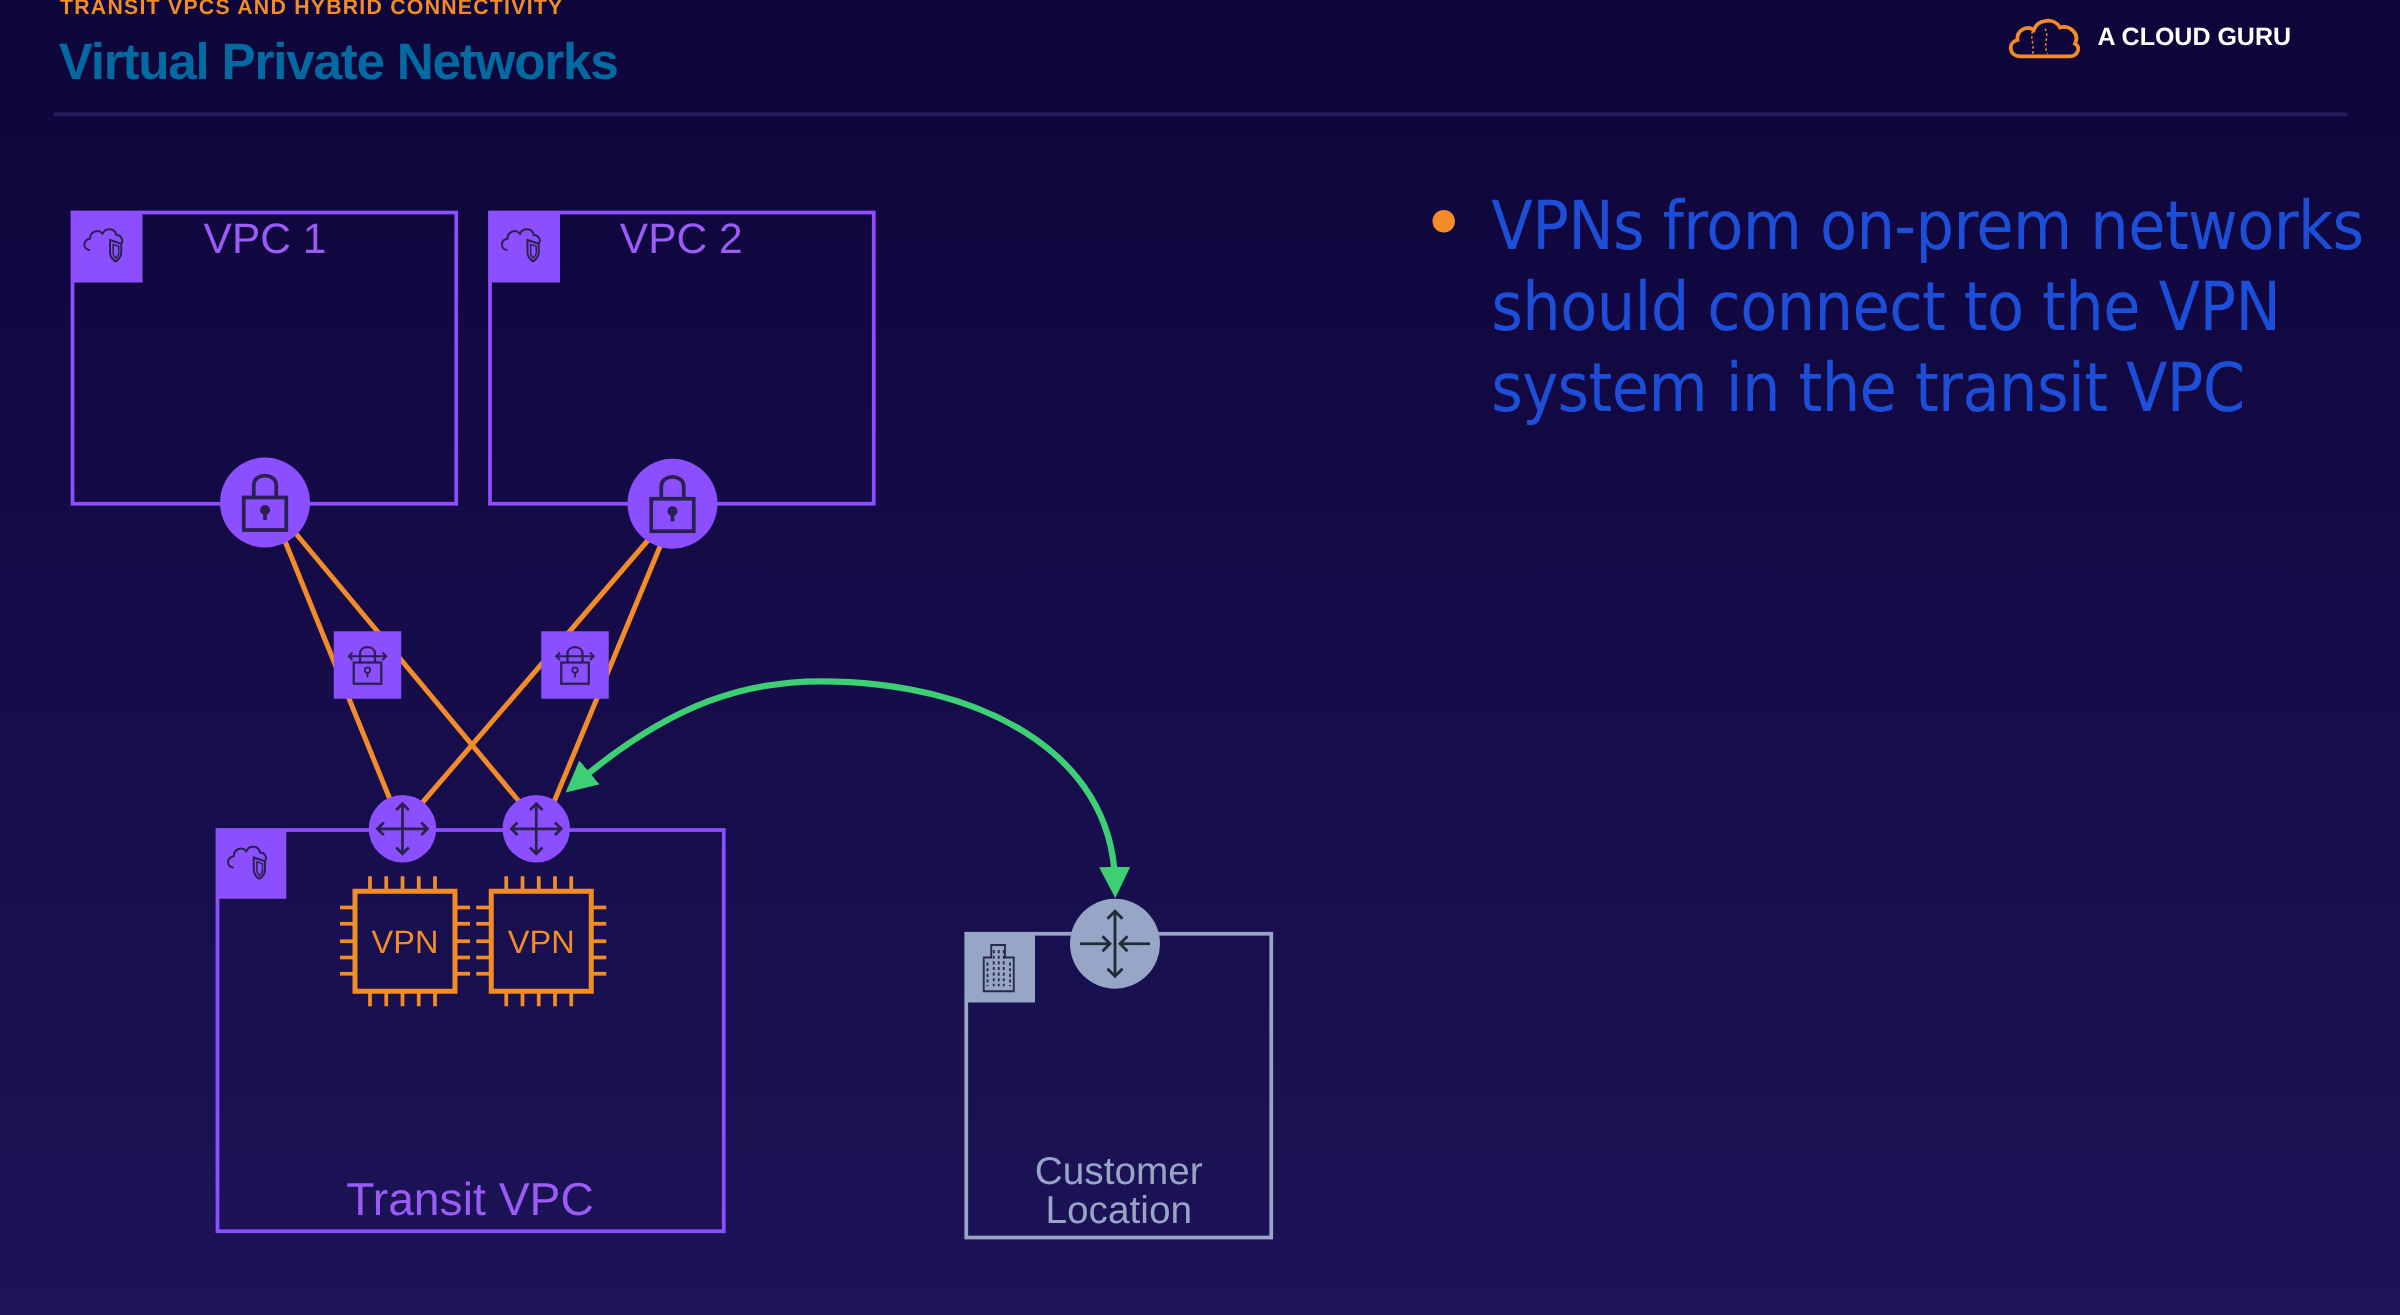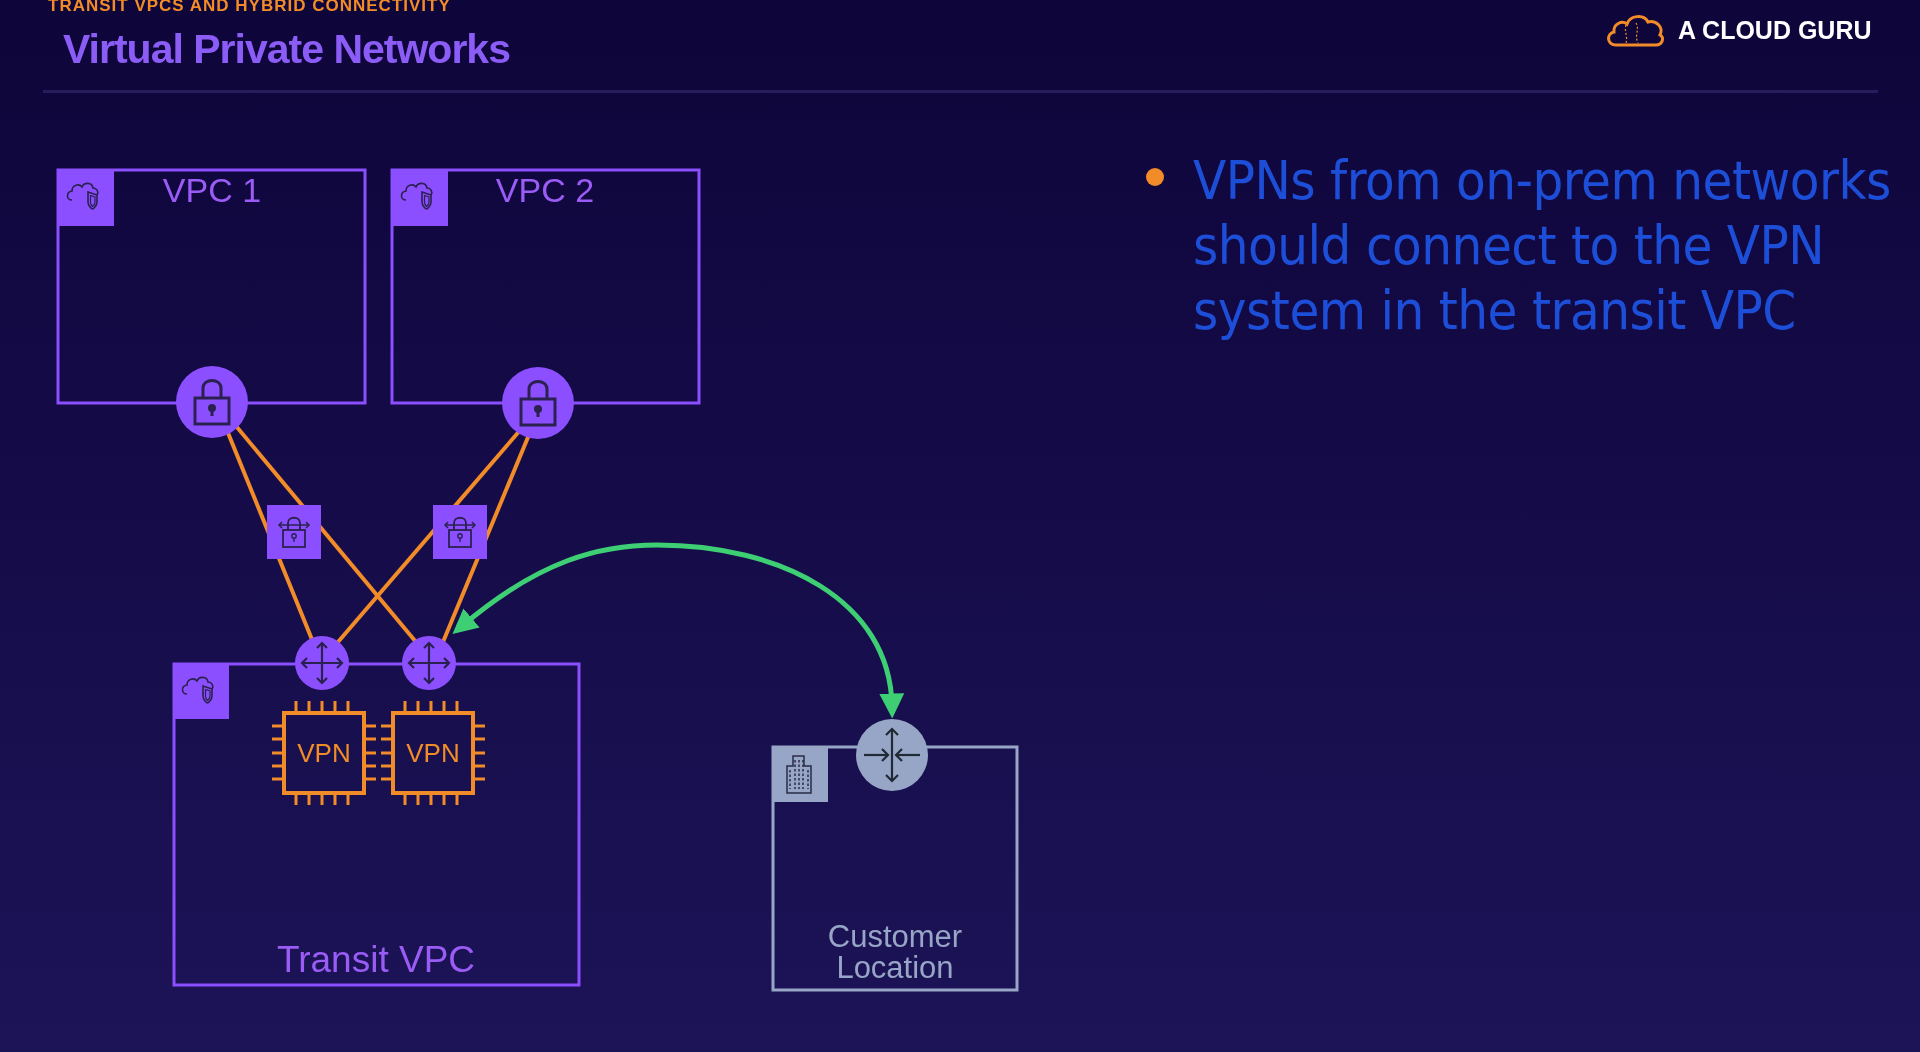--- a/index.html
+++ b/index.html
@@ -7,31 +7,31 @@
     width:1920px; height:1052px; overflow:hidden; position:relative;
     background: linear-gradient(180deg, #0e053a 0%, #150b48 45%, #1c1457 100%);
     font-family: "Liberation Sans", sans-serif;
   }
   .kicker {
     position:absolute; left:48px; top:-4px;
     color:#f28c28; font-weight:bold; font-size:17px; letter-spacing:1px;
     font-family:"Liberation Sans", sans-serif;
   }
   .title {
-    position:absolute; left:63px; top:26px;
-    color:#8b5cf6; font-weight:bold; font-size:41px; letter-spacing:-1px;
+    position:absolute; left:47px; top:26px;
+    color:#0369a1; font-weight:bold; font-size:41px; letter-spacing:-1px;
     font-family:"Liberation Sans", sans-serif;
   }
   .divider {
     position:absolute; left:43px; top:90px; width:1835px; height:3px;
     background:#261d5c;
   }
   .logo { position:absolute; left:1604px; top:10px; height:40px; display:flex; align-items:center; }
   .logo-text {
-    color:#ffffff; font-weight:bold; font-size:25px; margin-left:12px;
+    color:#ffffff; font-weight:bold; font-size:20px; margin-left:12px;
     font-family:"Liberation Sans", sans-serif;
   }
   svg.diagram { position:absolute; left:0; top:0; }
   .bullets { position:absolute; left:1135px; top:148px; width:760px; }
   .bullet-row { position:relative; padding-left:58px; }
   .bullet-dot {
     position:absolute; left:11px; top:20px; width:18px; height:18px;
     border-radius:50%; background:#f28c28;
   }
   .bullet-text {

